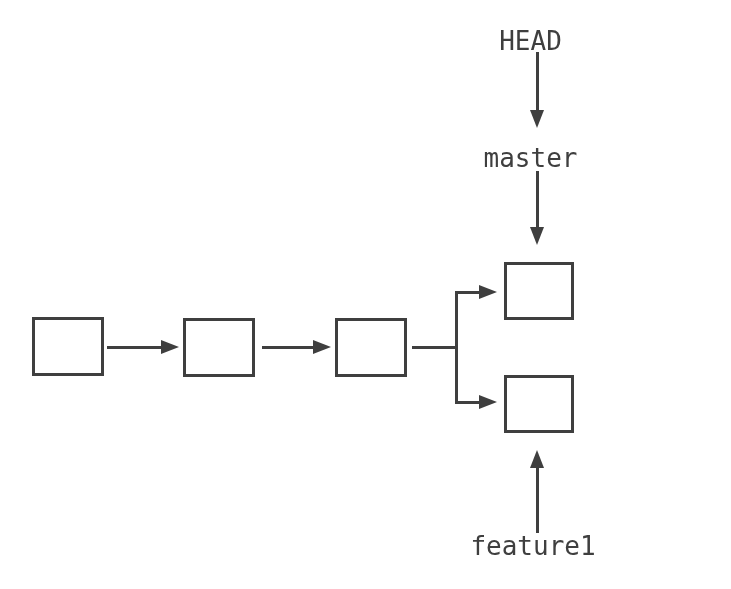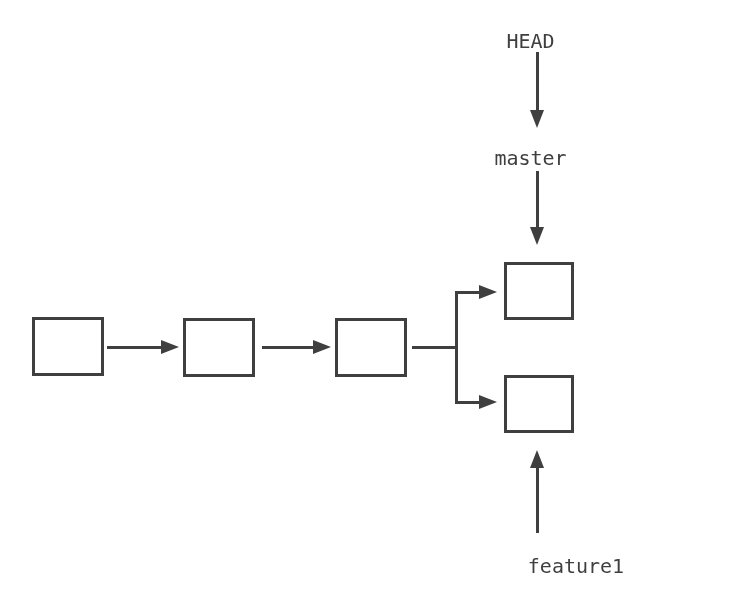--- a/index.html
+++ b/index.html
@@ -46,31 +46,31 @@
     border-top: 18px solid var(--stroke);
   }
   .ah-up {
     position: absolute; width: 0; height: 0;
     border-left: 7px solid transparent;
     border-right: 7px solid transparent;
     border-bottom: 18px solid var(--stroke);
   }
   .label {
     position: absolute;
-    font-size: 20px;
+    font-size: 26px;
     line-height: 26px;
     color: var(--text);
     text-align: center;
     white-space: nowrap;
   }
 
   
   #label-head     { left: 465px; top: 28px;  width: 131px; }
   #label-master   { left: 465px; top: 145px; width: 131px; text-align: center; }
-  #label-feature1 { left: 467px; top: 553px; width: 132px; margin-left: 43px; }
+  #label-feature1 { left: 467px; top: 533px; width: 132px; }
 
   
   #node1 { left: 32px;  top: 317px; width: 72px; height: 59px; }
   #node2 { left: 183px; top: 318px; width: 72px; height: 59px; }
   #node3 { left: 335px; top: 318px; width: 72px; height: 59px; }
   #node4 { left: 504px; top: 262px; width: 70px; height: 58px; }
   #node5 { left: 504px; top: 375px; width: 70px; height: 58px; }
 
   
   #e1-shaft { left: 107px; top: 346px; width: 56px; }

